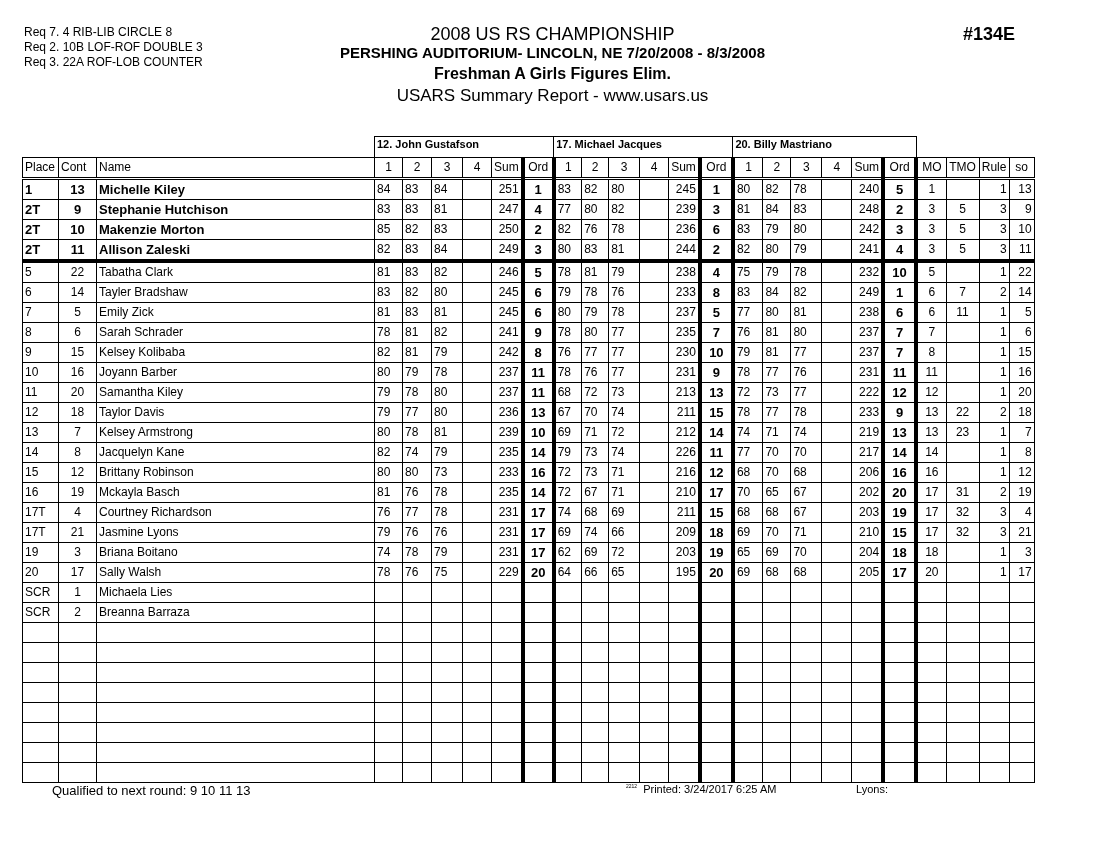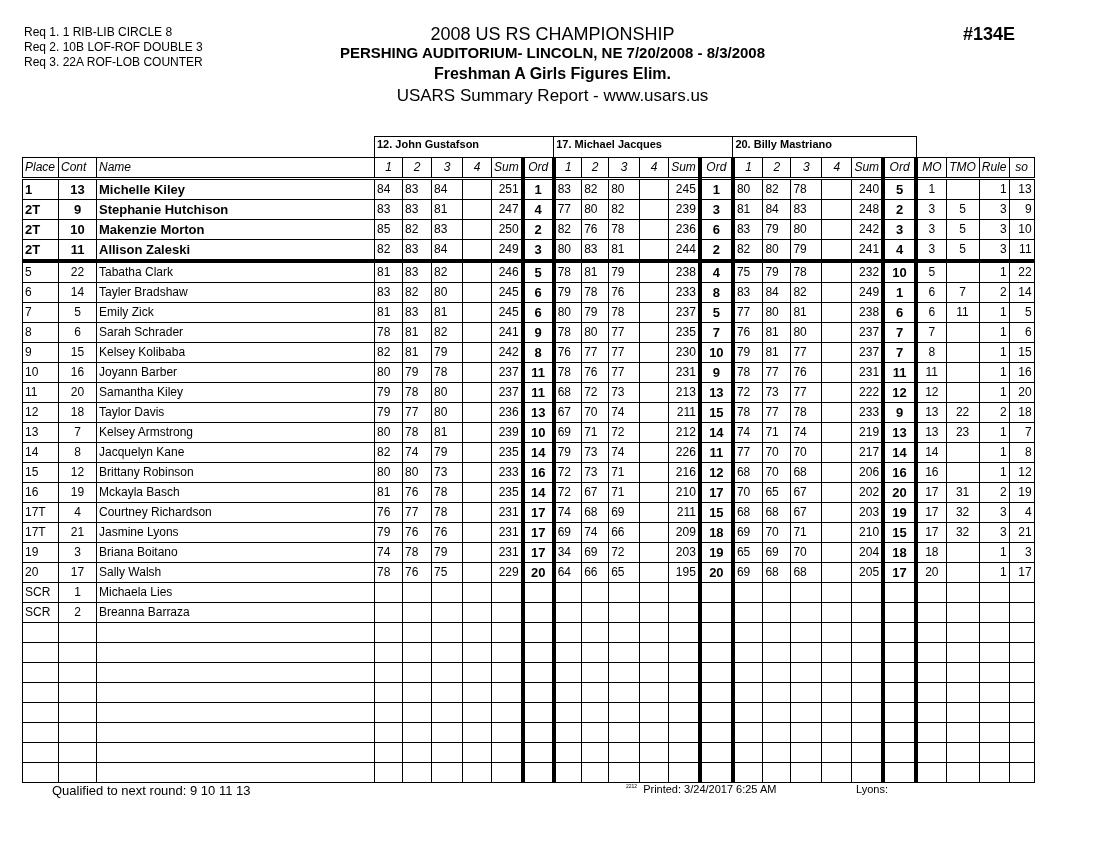--- a/index.html
+++ b/index.html
@@ -8,36 +8,36 @@
   .hdr { position:absolute; left:300px; width:505px; top:24px; text-align:center; }
   .hdr .t1 { font-size:18px; font-weight:normal; line-height:20px; }
   .hdr .t2 { font-size:15px; line-height:18px;font-weight:bold; }
   .hdr .t3 { font-size:16px; font-weight:bold; line-height:23px; }
   .hdr .t4 { font-size:17px; line-height:22px; }
   .evno { position:absolute; left:963px; top:24px; font-size:18px; font-weight:bold; }
   table.grid { position:absolute; left:22px; top:136px; border-collapse:collapse; table-layout:fixed; font-size:12px; }
   table.grid td { border:1px solid #000; padding:0 2px; height:19px; line-height:19px; white-space:nowrap; overflow:hidden; }
   table.grid tr.judges td { height:20px; font-size:11px; vertical-align:top; line-height:14px;font-weight:bold; }
   table.grid tr.judges td.blank { border:none; }
-  table.grid tr.colhdr td { height:18px; border-bottom:3px double #000;font-style:italic; }
+  table.grid tr.colhdr td { height:18px; border-bottom:3px double #000; }
   .c { text-align:center; }
   .r { text-align:right; }
   .b { font-weight:bold; font-size:13px; }
   .thickL { border-left:4px solid #000 !important; }
   .sep td { border-bottom:4px solid #000 !important; }
   .foot1 { position:absolute; left:28px; top:783px; font-size:13px;margin-left:24px; }
   .foot2 { position:absolute; left:626px; top:783px; font-size:11px; }
   .foot2 .tiny { font-size:5px; vertical-align:top; margin-right:6px; }
   .foot3 { position:absolute; left:856px; top:783px; font-size:11px; }
 </style>
 </head>
 <body>
 
 <div class="reqs">
-  <div>Req  1.  1 RIB-LIB CIRCLE 8</div>
+  <div>Req  7.  4 RIB-LIB CIRCLE 8</div>
   <div>Req  2.  10B LOF-ROF DOUBLE 3</div>
   <div>Req  3.  22A ROF-LOB COUNTER</div>
 </div>
 
 <div class="hdr">
   <div class="t1">2008 US RS CHAMPIONSHIP</div>
   <div class="t2">PERSHING AUDITORIUM- LINCOLN, NE  7/20/2008 - 8/3/2008</div>
   <div class="t3">Freshman A Girls Figures Elim.</div>
   <div class="t4">USARS Summary Report - www.usars.us</div>
 </div>
@@ -595,21 +595,21 @@
       <tr>
         <td>19</td>
         <td class="c">3</td>
         <td>Briana Boitano</td>
         <td>74</td>
         <td>78</td>
         <td>79</td>
         <td></td>
         <td class="r">231</td>
         <td class="c b thickL">17</td>
-        <td class="thickL">34</td>
+        <td class="thickL">62</td>
         <td>69</td>
         <td>72</td>
         <td></td>
         <td class="r">203</td>
         <td class="c b thickL">19</td>
         <td class="thickL">65</td>
         <td>69</td>
         <td>70</td>
         <td></td>
         <td class="r">204</td>

